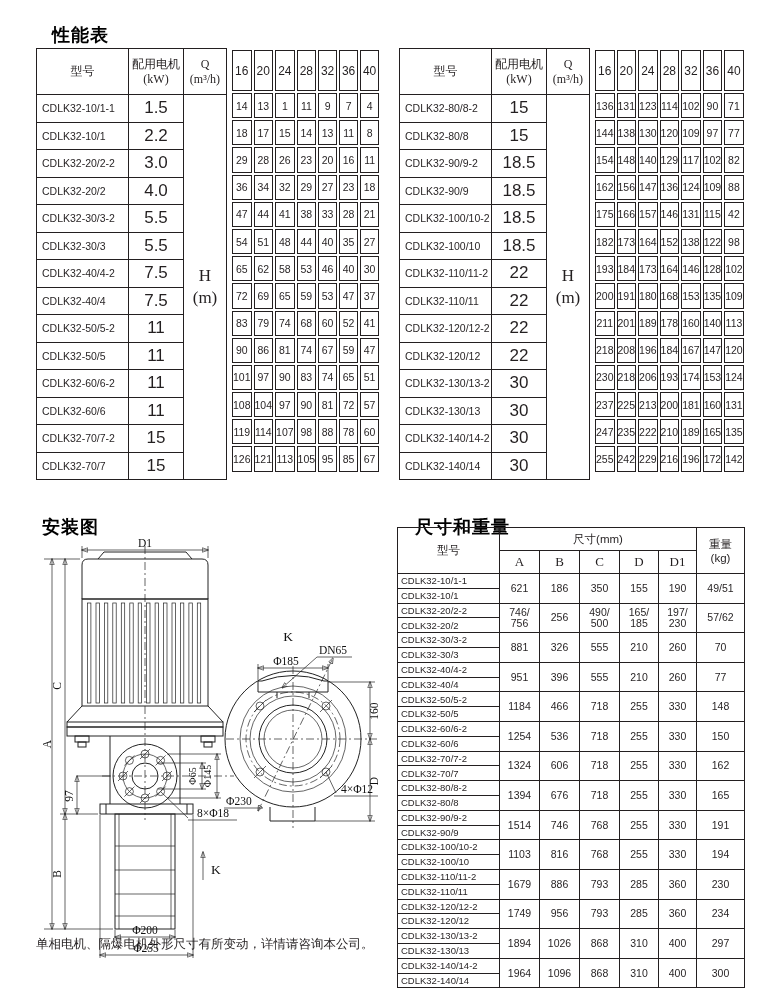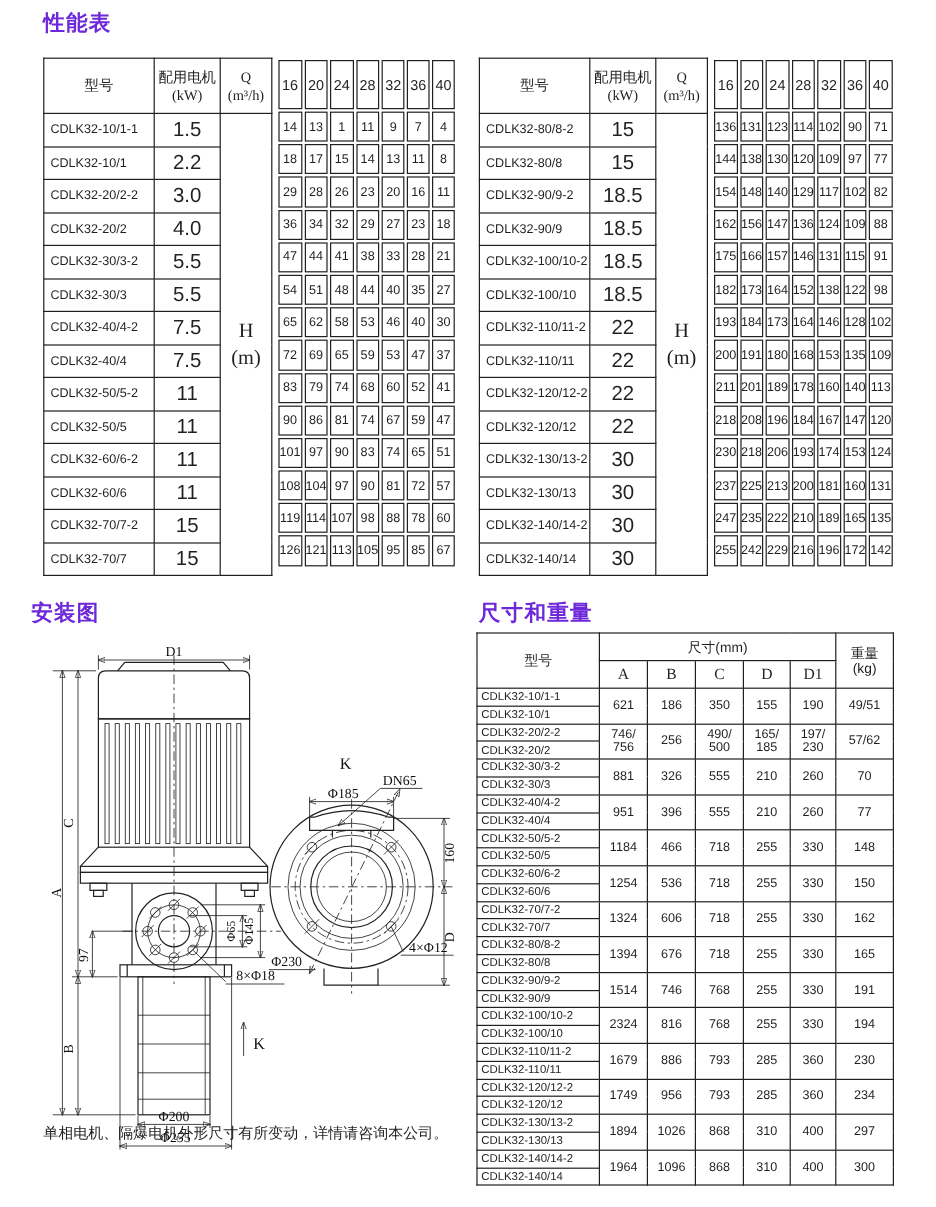--- a/index.html
+++ b/index.html
@@ -1,18 +1,18 @@
 <!DOCTYPE html>
 <html><head>
 <meta charset="utf-8">
 <style>
   html,body{margin:0;padding:0;background:#ffffff;}
   body{width:780px;height:1006px;position:relative;font-family:"Liberation Sans",sans-serif;color:#231f20;overflow:hidden;}
   .page{position:absolute;inset:0;}
-  .sec-title{position:absolute;margin:0;font-size:18px;font-weight:bold;color:#6d28d9;letter-spacing:1px;}
+  .sec-title{position:absolute;margin:16px;font-size:18px;font-weight:bold;color:#000000;letter-spacing:1px;}
   .t-perf{left:36px;top:7px;}
   .t-install{left:26px;top:499px;}
   .t-dims{left:399px;top:499px;}
 
   
   .perf-table{position:absolute;display:flex;align-items:flex-start;}
   .perf-left{left:36px;top:48px;}
   .perf-right{left:399px;top:48px;}
   table{border-collapse:collapse;}
   .info-tbl{border:1.5px solid #231f20;}
@@ -405,21 +405,21 @@
             <td>109</td>
             <td>88</td>
           </tr>
           <tr>
             <td>175</td>
             <td>166</td>
             <td>157</td>
             <td>146</td>
             <td>131</td>
             <td>115</td>
-            <td>91</td>
+            <td>42</td>
           </tr>
           <tr>
             <td>182</td>
             <td>173</td>
             <td>164</td>
             <td>152</td>
             <td>138</td>
             <td>122</td>
             <td>98</td>
           </tr>
@@ -765,21 +765,21 @@
             <td class="dval" rowspan="2">768</td>
             <td class="dval" rowspan="2">255</td>
             <td class="dval" rowspan="2">330</td>
             <td class="dval" rowspan="2">191</td>
           </tr>
           <tr>
             <td class="dmodel">CDLK32-90/9</td>
           </tr>
           <tr>
             <td class="dmodel">CDLK32-100/10-2</td>
-            <td class="dval" rowspan="2">2324</td>
+            <td class="dval" rowspan="2">1103</td>
             <td class="dval" rowspan="2">816</td>
             <td class="dval" rowspan="2">768</td>
             <td class="dval" rowspan="2">255</td>
             <td class="dval" rowspan="2">330</td>
             <td class="dval" rowspan="2">194</td>
           </tr>
           <tr>
             <td class="dmodel">CDLK32-100/10</td>
           </tr>
           <tr>

